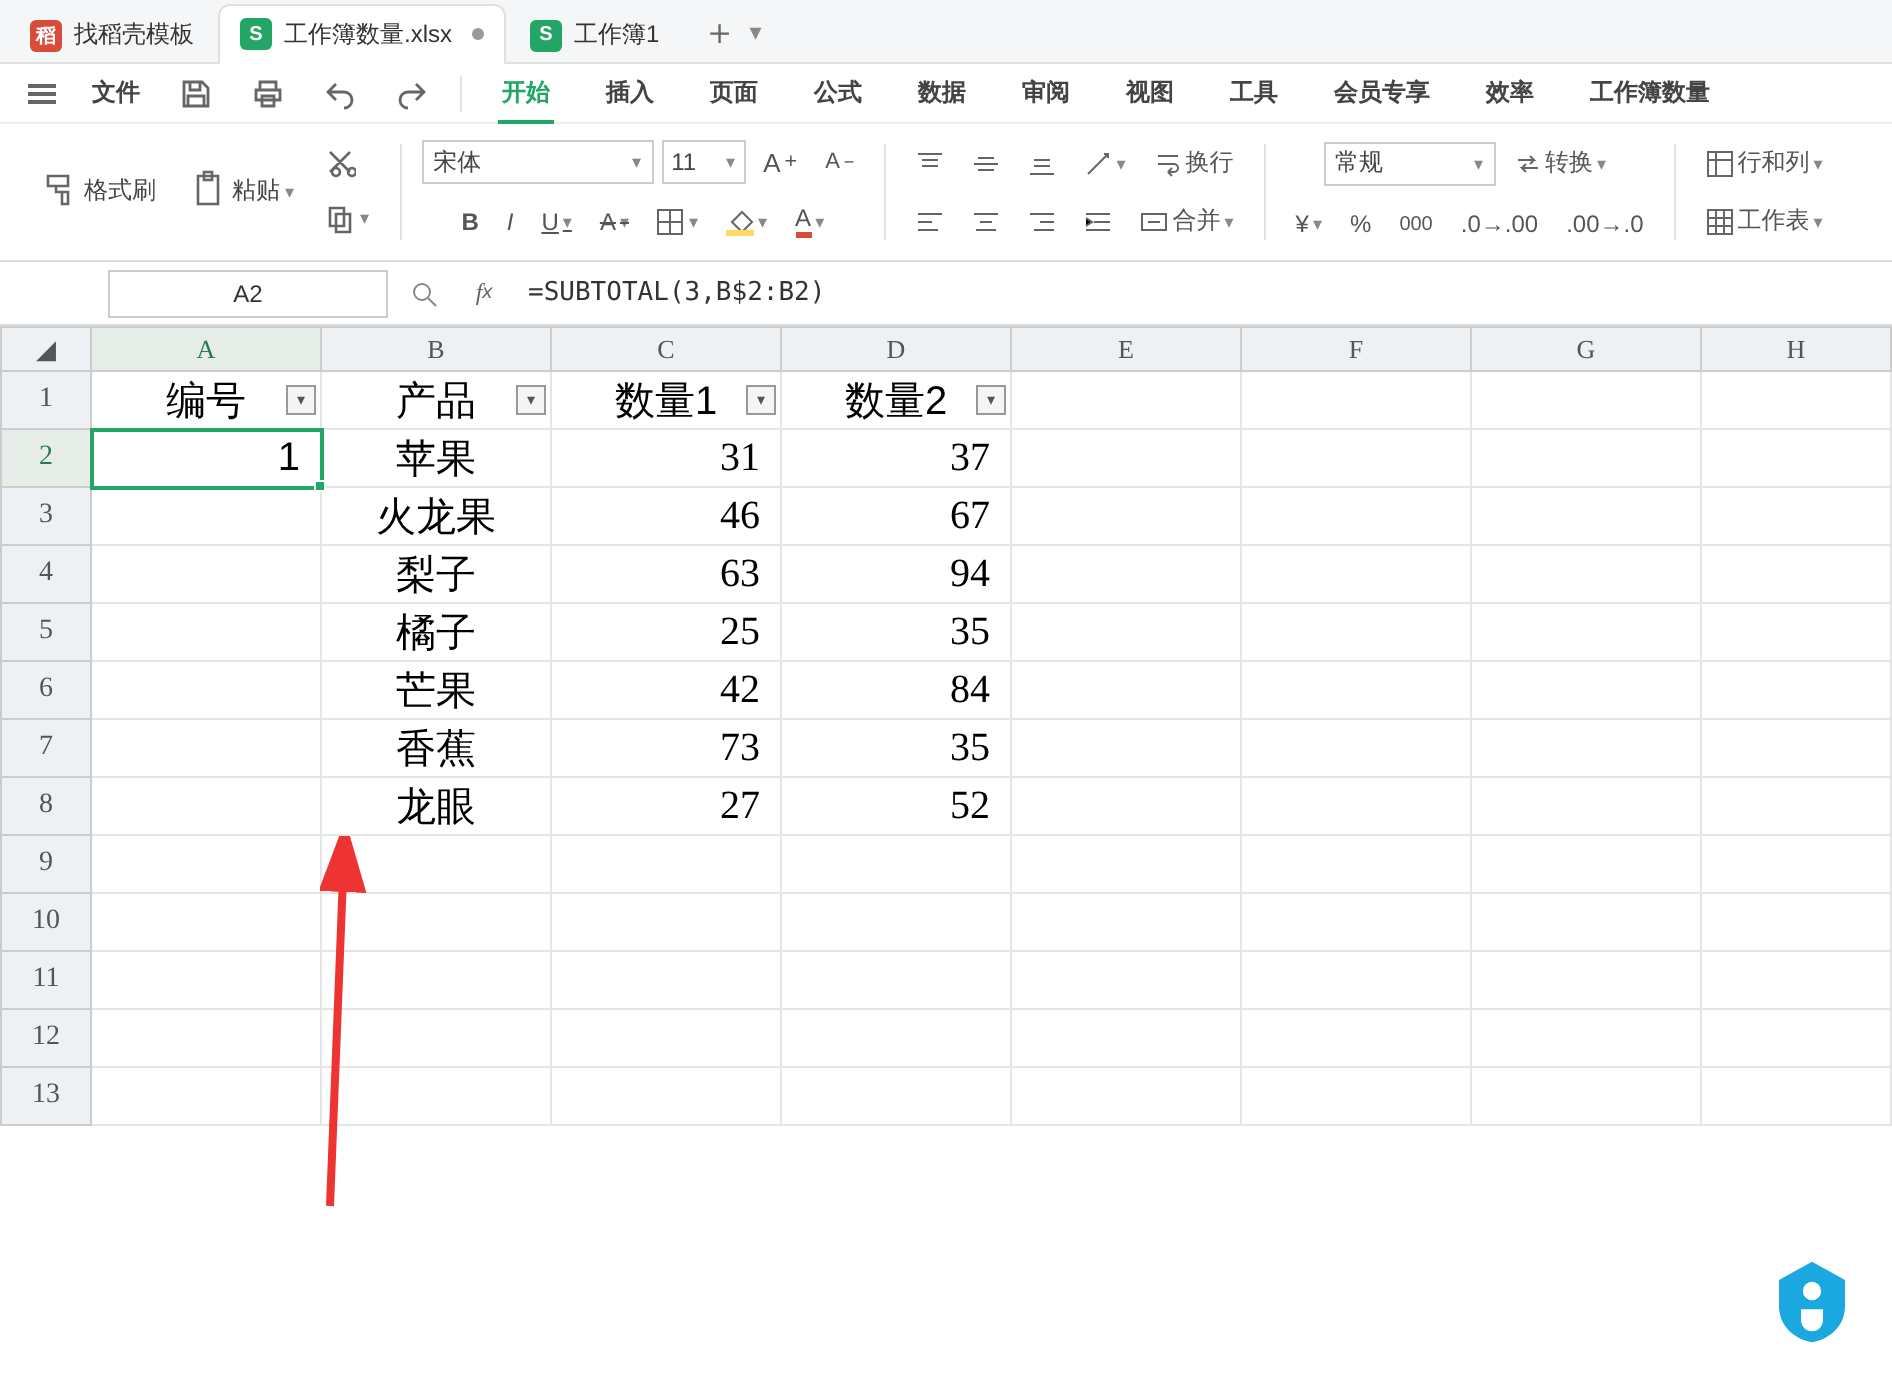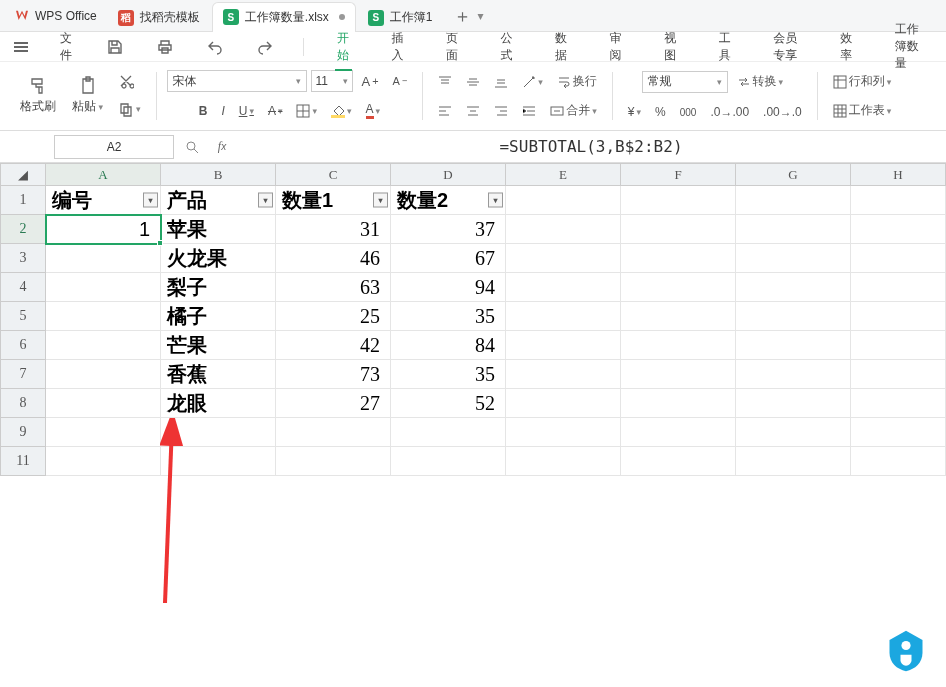--- a/index.html
+++ b/index.html
@@ -7,75 +7,69 @@
 .titlebar{height:32px;display:flex;align-items:center;background:#f5f6f7;border-bottom:1px solid #e0e0e0;padding:0 4px;}
 .app-brand{display:flex;align-items:center;gap:5px;padding:0 10px;height:28px;}
 .app-brand svg{width:16px;height:16px;}
 .tab{display:flex;align-items:center;gap:6px;height:28px;padding:0 10px;border-radius:6px 6px 0 0;margin:4px 1px 0;}
 .tab.inactive{}
 .tab.active{background:#fff;height:30px;margin-top:2px;border:1px solid #e0e0e0;border-bottom:none;position:relative;z-index:2;}
 .tab-ico{width:16px;height:16px;display:inline-flex;align-items:center;justify-content:center;border-radius:3px;color:#fff;font-size:10px;font-family:Arial;font-weight:bold;}
 .tab-mod{width:6px;height:6px;border-radius:50%;background:#999;margin-left:4px;}
 .tab-add{width:26px;height:26px;display:flex;align-items:center;justify-content:center;color:#666;font-size:18px;margin-left:6px;}
 .tab-dd{width:12px;color:#888;margin-left:2px;}
-.menubar{height:30px;display:flex;align-items:center;background:#fff;padding:0 8px;gap:18px;border-bottom:1px solid #eee;}
+.menubar{height:30px;display:flex;align-items:center;background:#fff;padding:0 8px;gap:4px;border-bottom:1px solid #eee;font-weight:bold;}
 .mb-item{padding:4px 8px;color:#444;display:flex;align-items:center;gap:4px;}
 .mb-hamb{display:flex;flex-direction:column;gap:2px;padding:4px 6px;}
 .mb-hamb span{width:14px;height:2px;background:#666;display:block;}
 .mb-icon{width:16px;height:16px;}
 .mb-sep{width:1px;height:18px;background:#e0e0e0;margin:0 4px;}
 .rtab{padding:4px 12px;color:#444;position:relative;}
 .rtab.active{color:#22a565;}
 .rtab.active::after{content:"";position:absolute;left:10px;right:10px;bottom:-3px;height:2px;background:#22a565;}
 .ribbon{display:flex;align-items:stretch;background:#fff;padding:6px 8px;border-bottom:1px solid #ddd;gap:2px;}
 .rgroup{display:flex;flex-direction:column;align-items:center;justify-content:space-between;padding:2px 6px;}
 .rgroup-row{display:flex;align-items:center;gap:4px;}
-.rgroup-big{display:flex;flex-direction:column;align-items:center;gap:2px;padding:0 6px;color:#444;}
+.rgroup-big{display:flex;flex-direction:row;align-items:center;gap:2px;padding:0 6px;color:#444;}
 .rgroup-big .lbl{font-size:12px;}
 .rbtn{padding:3px 5px;color:#555;display:inline-flex;align-items:center;gap:2px;}
 .rsep{width:1px;background:#e0e0e0;margin:4px 2px;}
-.font-select{height:22px;width:140px;border:1px solid #ccc;display:flex;align-items:center;justify-content:space-between;padding:0 5px;color:#444;}
+.font-select{height:22px;width:116px;border:1px solid #ccc;display:flex;align-items:center;justify-content:space-between;padding:0 5px;color:#444;}
 .size-select{height:22px;width:42px;border:1px solid #ccc;display:flex;align-items:center;justify-content:space-between;padding:0 4px;color:#444;}
 .dd{color:#888;font-size:9px;}
 .formula-bar{height:32px;display:flex;align-items:center;border-bottom:1px solid #ddd;padding:0 4px;gap:6px;background:#fff;}
-.name-box{width:120px;height:24px;border:1px solid #ccc;display:flex;align-items:center;justify-content:center;margin-left:50px;}
+.name-box{width:140px;height:24px;border:1px solid #ccc;display:flex;align-items:center;justify-content:center;margin-left:50px;}
 .fb-btn{width:24px;height:24px;display:flex;align-items:center;justify-content:center;color:#666;}
 .fx{font-style:italic;font-family:Georgia,serif;color:#666;}
-.formula-input{flex:1;height:24px;border:none;background:transparent;font-family:monospace,sans-serif;font-size:16px;color:#333;padding:0 4px;outline:none;text-align:center;}
+.formula-input{flex:1;height:24px;border:none;background:transparent;font-family:monospace,sans-serif;font-size:13px;color:#333;padding:0 4px;outline:none;}
 .sheet{position:relative;}
 .sheet table{border-collapse:collapse;width:100%;}
 .col-hdr td{background:#eef1f3;border:1px solid #ccc;text-align:center;height:22px;color:#555;font-size:13px;}
 .col-hdr td.sel{background:#e6ece8;color:#2a7a53;}
 .corner{width:45px;background:#eef1f3;border:1px solid #ccc;}
 .row-hdr{width:45px;background:#eef1f3;border:1px solid #ccc;text-align:center;color:#555;font-size:14px;}
 .row-hdr.sel{background:#e6ece8;color:#2a7a53;}
 td{border:1px solid #e5e5e5;height:29px;padding:0 6px;font-size:20px;font-family:"SimSun","宋体",serif;color:#000;}
 td.num{text-align:right;padding-right:10px;}
-td.txt{text-align:left;font-weight:bold;}
+td.txt{text-align:center;}
 .filter-cell{position:relative;}
 .filter-btn{position:absolute;right:2px;top:50%;transform:translateY(-50%);width:15px;height:15px;border:1px solid #999;background:#f5f5f5;display:flex;align-items:center;justify-content:center;}
 .filter-btn::after{content:"▾";font-size:8px;color:#555;}
 .sel-cell{outline:2px solid #22a565;outline-offset:-1px;position:relative;}
 .sel-handle{position:absolute;right:-3px;bottom:-3px;width:6px;height:6px;background:#22a565;border:1px solid #fff;}
 .arrow{position:absolute;left:160px;top:255px;pointer-events:none;}
 .logo-ov{position:absolute;right:18px;bottom:14px;display:flex;align-items:center;gap:8px;}
 .logo-ov svg{width:44px;height:44px;}
 .logo-ov .t{font-size:30px;font-weight:700;color:#333;font-family:"Microsoft YaHei";letter-spacing:2px;}
 .col-A{width:115px;} .col-B{width:115px;} .col-C{width:115px;} .col-D{width:115px;} .col-E{width:115px;} .col-F{width:115px;} .col-G{width:115px;} .col-H{width:95px;}
 </style>
 </head>
 <body>
 
 <div class="titlebar">
-  <div class="app-brand">
-    <svg viewBox="0 0 24 24">
-        <path fill="#d94b3b" d="M3 4l4 14 5-10 5 10 4-14h-3l-2 8-4-8h-0l-4 8-2-8z"></path>
-      </svg>
-    <span>WPS Office</span>
-  </div>
   <div class="tab inactive">
     <span class="tab-ico" style="background:#d94b3b">稻</span>
     <span>找稻壳模板</span>
   </div>
   <div class="tab active">
     <span class="tab-ico" style="background:#22a565">S</span>
     <span>工作簿数量.xlsx</span>
     <span class="tab-mod"></span>
   </div>
   <div class="tab inactive">
@@ -431,21 +425,54 @@
           <td></td>
           <td></td>
           <td></td>
           <td></td>
           <td></td>
           <td></td>
           <td></td>
           <td></td>
         </tr>
   <tr>
+          <td class="row-hdr">10</td>
+          <td></td>
+          <td></td>
+          <td></td>
+          <td></td>
+          <td></td>
+          <td></td>
+          <td></td>
+          <td></td>
+        </tr>
+  <tr>
           <td class="row-hdr">11</td>
+          <td></td>
+          <td></td>
+          <td></td>
+          <td></td>
+          <td></td>
+          <td></td>
+          <td></td>
+          <td></td>
+        </tr>
+  <tr>
+          <td class="row-hdr">12</td>
+          <td></td>
+          <td></td>
+          <td></td>
+          <td></td>
+          <td></td>
+          <td></td>
+          <td></td>
+          <td></td>
+        </tr>
+  <tr>
+          <td class="row-hdr">13</td>
           <td></td>
           <td></td>
           <td></td>
           <td></td>
           <td></td>
           <td></td>
           <td></td>
           <td></td>
         </tr>
 </tbody>

